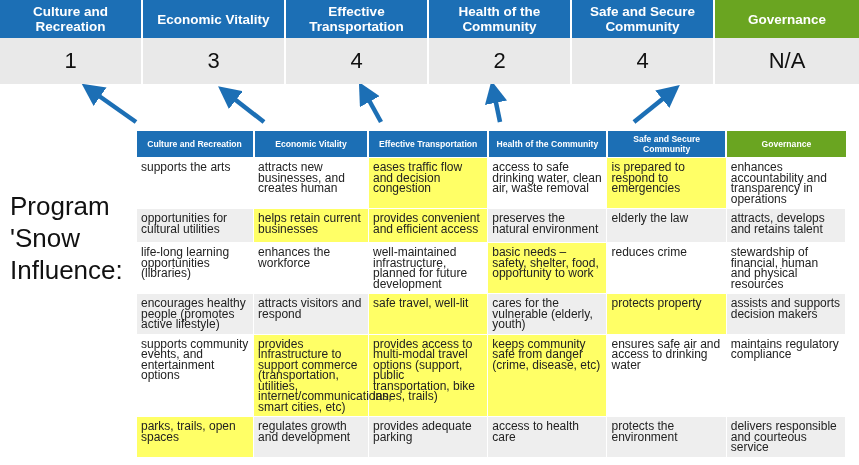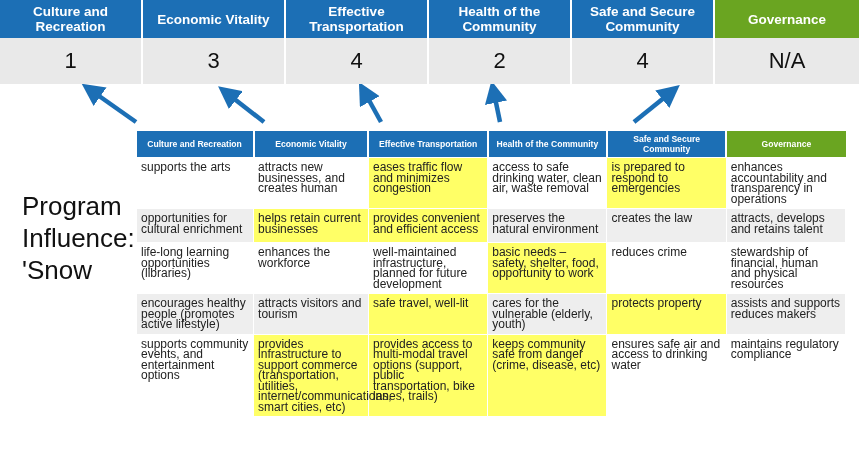--- a/index.html
+++ b/index.html
@@ -67,21 +67,21 @@
     position: absolute;
     left: 0;
     top: 84px;
     width: 859px;
     height: 48px;
   }
 
   
   #left-caption {
     position: absolute;
-    left: 22px;
+    left: 10px;
     top: 190px;
     width: 120px;
     font-size: 26px;
     line-height: 32px;
     color: #111111;
   }
 
   
   #matrix {
     position: absolute;
@@ -161,22 +161,22 @@
     <line x1="136" y1="38" x2="92" y2="7"></line>
     <line x1="264" y1="38" x2="228" y2="10"></line>
     <line x1="381" y1="38" x2="365" y2="9"></line>
     <line x1="500" y1="38" x2="494" y2="9"></line>
     <line x1="634" y1="38" x2="670" y2="9"></line>
   </g>
 </svg>
 
 <div id="left-caption">
   <div>Program</div>
+  <div>'Snow</div>
   <div>Influence:</div>
-  <div>'Snow</div>
 </div>
 
 <table id="matrix">
   <colgroup>
     <col class="c0">
       <col class="c1">
       <col class="c2">
       <col class="c3">
       <col class="c4">
       <col class="c5">
@@ -188,51 +188,59 @@
       <th class="blue">Effective Transportation</th>
       <th class="blue">Health of the Community</th>
       <th class="blue">Safe and Secure Community</th>
       <th class="green">Governance</th>
     </tr>
   </thead>
   <tbody id="matrix-body">
       <tr>
         <td>supports the arts</td>
         <td>attracts new businesses, and creates human</td>
-        <td class="hl">eases traffic flow and minimizes congestion</td>
+        <td class="hl">eases traffic flow and decision congestion</td>
         <td>access to safe drinking water, clean air, waste removal</td>
         <td class="hl">is prepared to respond to emergencies</td>
         <td>enhances accountability and transparency in operations</td>
       </tr>
       <tr class="shade">
-        <td>opportunities for cultural enrichment</td>
+        <td>opportunities for cultural utilities</td>
         <td class="hl">helps retain current businesses</td>
         <td class="hl">provides convenient and efficient access</td>
         <td>preserves the natural environment</td>
-        <td>creates the law</td>
+        <td>elderly the law</td>
         <td>attracts, develops and retains talent</td>
       </tr>
       <tr>
         <td>life-long learning opportunities (libraries)</td>
         <td>enhances the workforce</td>
         <td>well-maintained infrastructure, planned for future development</td>
         <td class="hl">basic needs – safety, shelter, food, opportunity to work</td>
         <td>reduces crime</td>
         <td>stewardship of financial, human and physical resources</td>
       </tr>
       <tr class="shade">
         <td>encourages healthy people (promotes active lifestyle)</td>
-        <td>attracts visitors and tourism</td>
+        <td>attracts visitors and respond</td>
         <td class="hl">safe travel, well-lit</td>
         <td>cares for the vulnerable (elderly, youth)</td>
         <td class="hl">protects property</td>
-        <td>assists and supports reduces makers</td>
+        <td>assists and supports decision makers</td>
       </tr>
       <tr>
         <td>supports community events, and entertainment options</td>
         <td class="hl">provides infrastructure to support commerce (transportation, utilities, internet/communications, smart cities, etc)</td>
         <td class="hl">provides access to multi-modal travel options (support, public transportation, bike lanes, trails)</td>
         <td class="hl">keeps community safe from danger (crime, disease, etc)</td>
         <td>ensures safe air and access to drinking water</td>
         <td>maintains regulatory compliance</td>
       </tr>
+      <tr class="shade">
+        <td class="hl">parks, trails, open spaces</td>
+        <td>regulates growth and development</td>
+        <td>provides adequate parking</td>
+        <td>access to health care</td>
+        <td>protects the environment</td>
+        <td>delivers responsible and courteous service</td>
+      </tr>
     </tbody>
 </table>
 
 </body></html>

